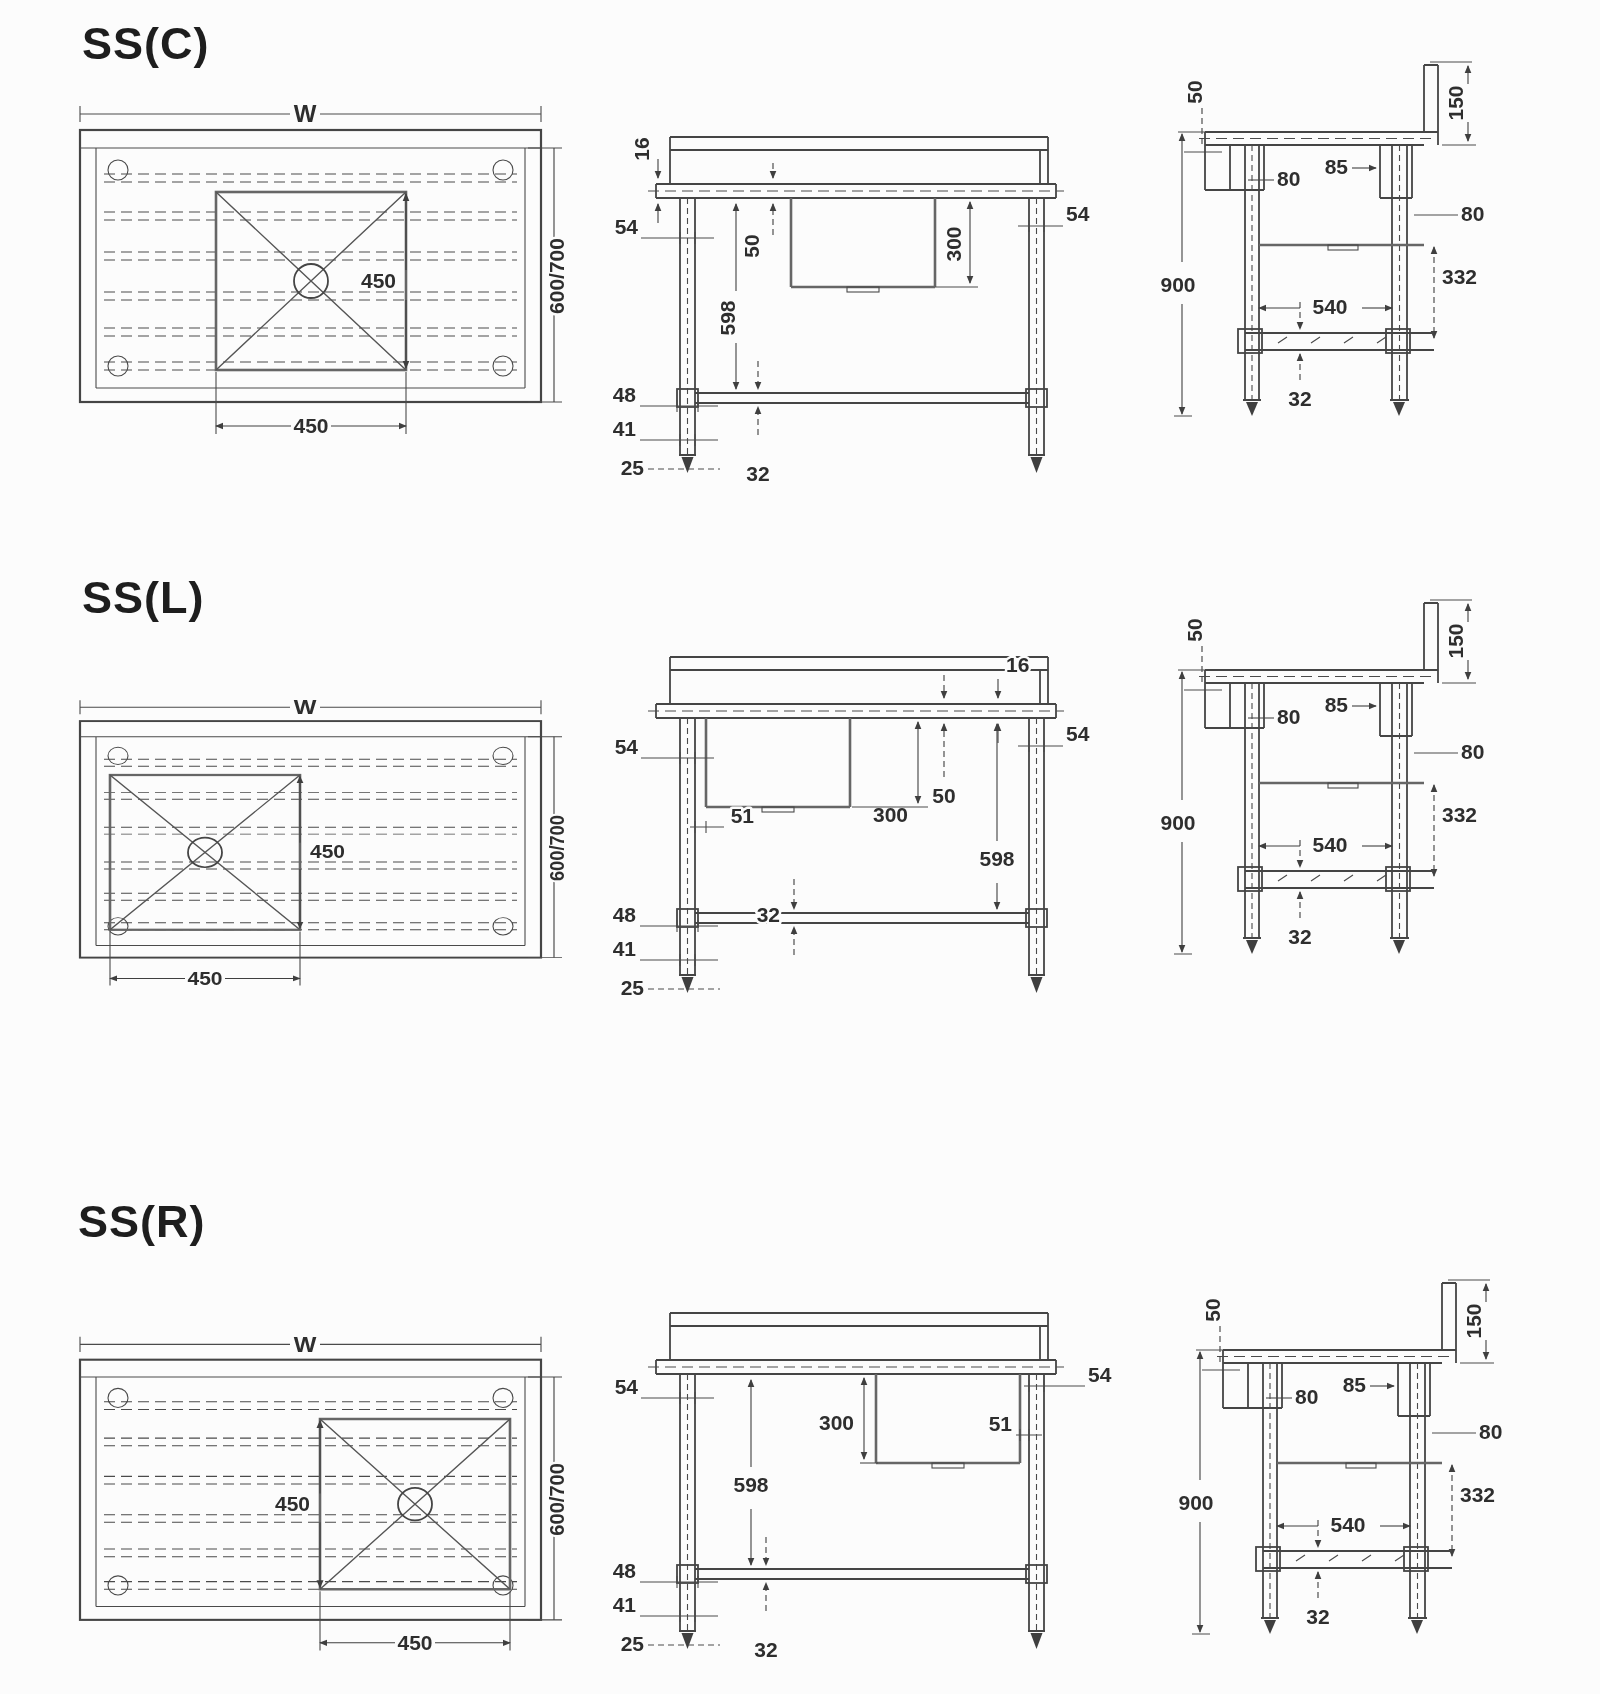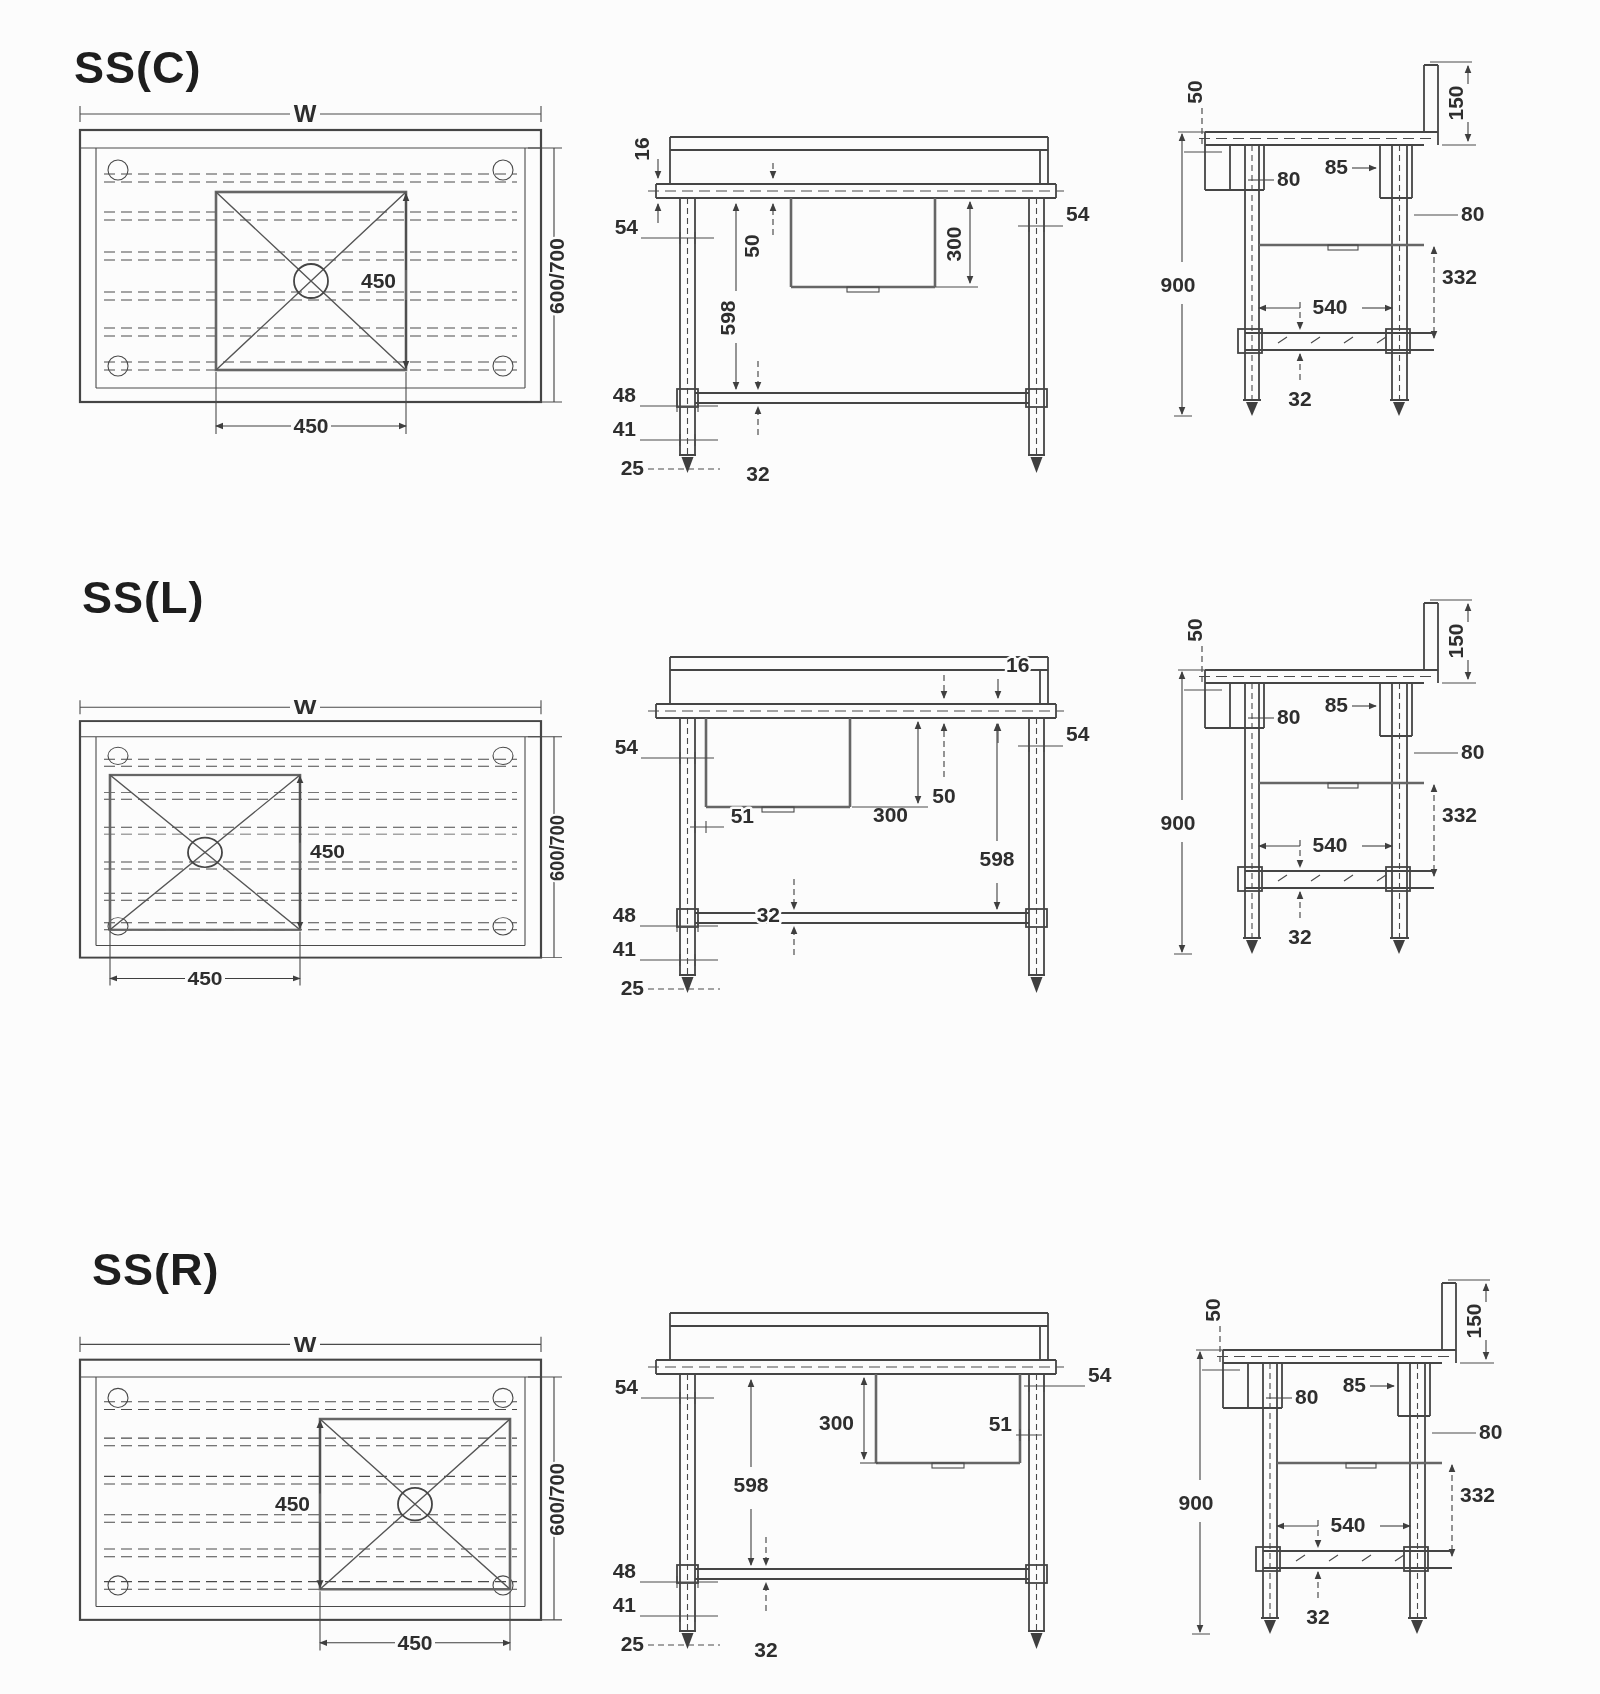--- a/index.html
+++ b/index.html
@@ -25,21 +25,21 @@
 <div class="page">
 
 <svg width="0" height="0">
   <defs>
     <marker id="arr" viewBox="0 0 10 10" refX="8.5" refY="5" markerWidth="8" markerHeight="8" orient="auto-start-reverse">
       <path d="M0 1L9.5 5L0 9Z" fill="#3f3f3f"></path>
     </marker>
   </defs>
 </svg>
 
-<div class="title" style="left:74px;top:18px;margin-top:24px;">SS(C)</div>
+<div class="title" style="left:82px;top:18px;">SS(C)</div>
 
 <svg style="left:58px;top:100px;" width="515" height="345" viewBox="0 0 515 345" preserveAspectRatio="none">
   <path class="thin" d="M22 6V22M483 6V22"></path>
   <path class="thin" d="M22 14H232M262 14H483"></path>
   <text class="tw" x="247" y="22" text-anchor="middle">W</text>
   <rect class="ln outer" x="22" y="30" width="461" height="272"></rect>
   <path class="thin" d="M22 48H483M38 48V288M467 48V288M38 288H467"></path>
   <circle class="thin" cx="60" cy="70" r="10" fill="#fcfcfc"></circle>
   <circle class="thin" cx="445" cy="70" r="10" fill="#fcfcfc"></circle>
   <circle class="thin" cx="60" cy="266" r="10" fill="#fcfcfc"></circle>
@@ -252,21 +252,21 @@
   <path class="dim dashf" d="M228 340V314" marker-end="url(#arr)"></path>
   <text x="106" y="252" text-anchor="middle">900</text>
   <path class="dim" d="M110 222V94" marker-end="url(#arr)"></path>
   <path class="dim" d="M110 264V374" marker-end="url(#arr)"></path>
   <path class="thin" d="M106 92H133M102 376H120"></path>
   <path class="ln" d="M171 360H189M318 360H337"></path>
   <path class="tip" d="M174 362L186 362L180 376Z"></path>
   <path class="tip" d="M321 362L333 362L327 376Z"></path>
 </svg>
 
-<div class="title" style="left:92px;top:1196px;margin-top:48px;">SS(R)</div>
+<div class="title" style="left:78px;top:1196px;">SS(R)</div>
 
 <svg style="left:58px;top:1331px;" width="515" height="330" viewBox="0 0 515 345" preserveAspectRatio="none">
   <path class="thin" d="M22 6V22M483 6V22M22 14H232M262 14H483"></path>
   <text class="tw" x="247" y="22" text-anchor="middle">W</text>
   <rect class="ln outer" x="22" y="30" width="461" height="272"></rect>
   <path class="thin" d="M22 48H483M38 48V288M467 48V288M38 288H467"></path>
   <circle class="thin" cx="60" cy="70" r="10" fill="#fcfcfc"></circle>
   <circle class="thin" cx="445" cy="70" r="10" fill="#fcfcfc"></circle>
   <circle class="thin" cx="60" cy="266" r="10" fill="#fcfcfc"></circle>
   <circle class="thin" cx="445" cy="266" r="10" fill="#fcfcfc"></circle>

